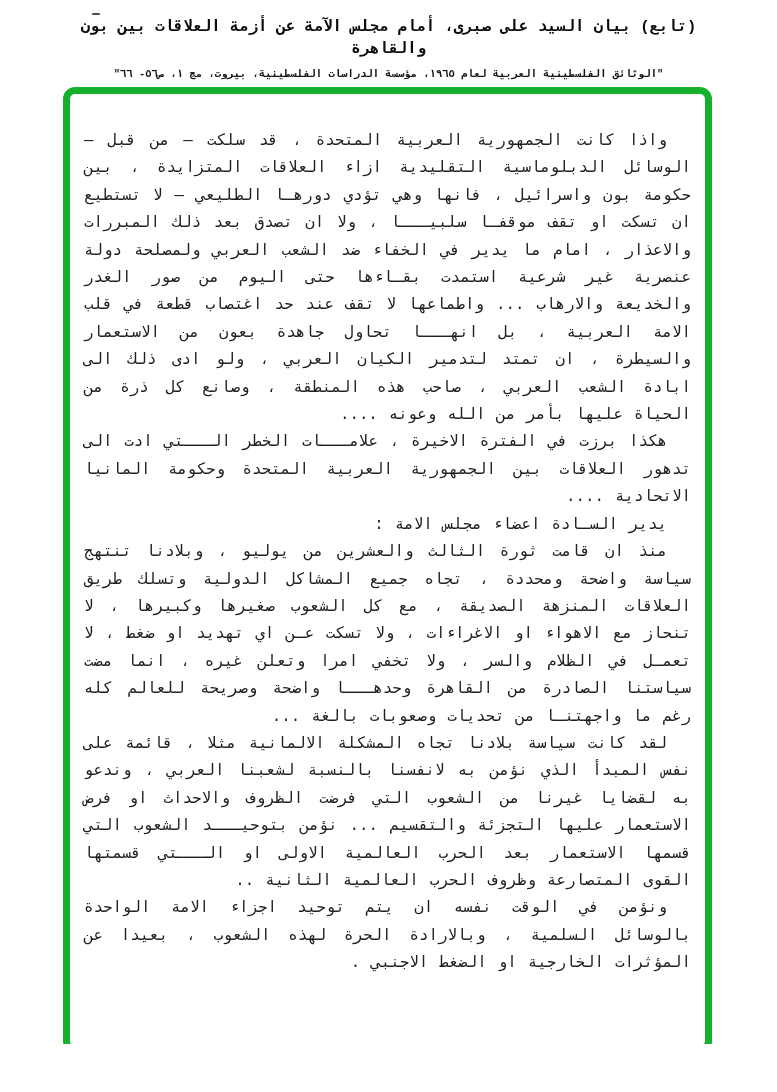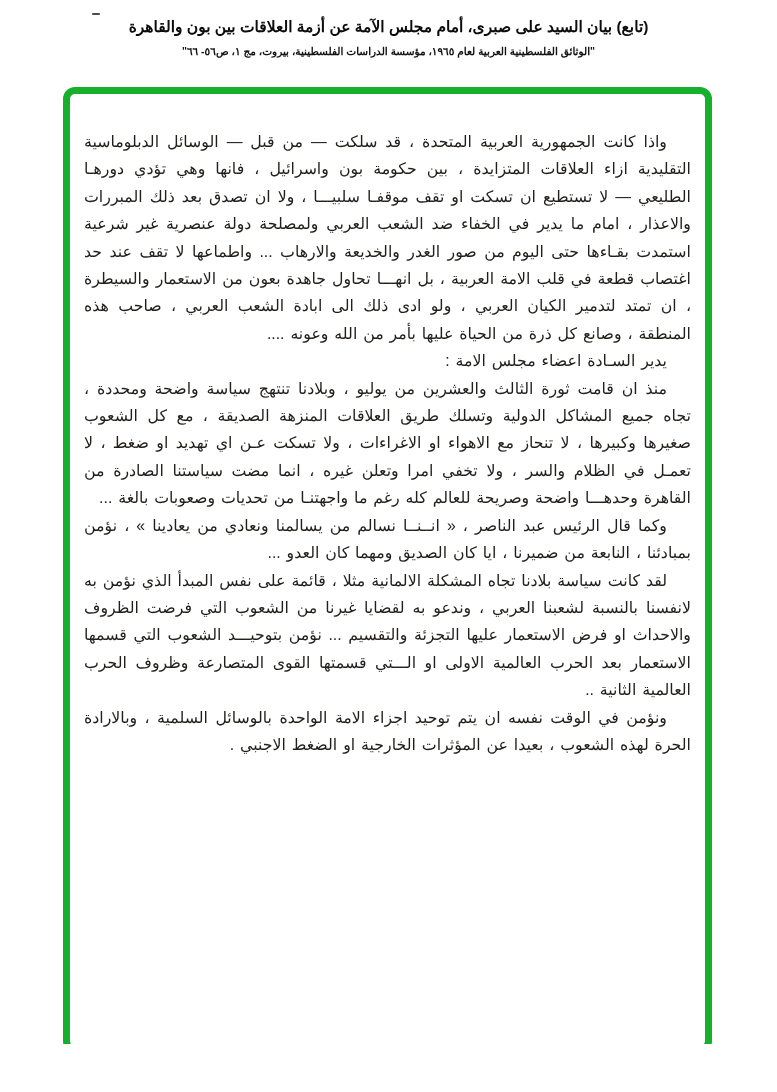--- a/index.html
+++ b/index.html
@@ -5,21 +5,21 @@
   html, body {
     margin: 0;
     padding: 0;
     background: #ffffff;
   }
   .page {
     position: relative;
     width: 777px;
     height: 1044px;
     background: #ffffff;
-    font-family: Liberation Sans, sans-serif;
+    font-family: Liberation Mono, monospace;
     color: #1c1a17;
     overflow: hidden;
   }
   .scan-artifact {
     position: absolute;
     left: 92px;
     top: 13px;
     width: 8px;
     height: 2px;
     background: #4a4a4a;
@@ -94,23 +94,23 @@
   <div class="scan-artifact"></div>
 
   <header class="doc-header">
     <div class="doc-title">(تابع) بيان السيد على صبرى، أمام مجلس الآمة عن أزمة العلاقات بين بون والقاهرة</div>
     <div class="doc-source">"الوثائق الفلسطينية العربية لعام ١٩٦٥، مؤسسة الدراسات الفلسطينية، بيروت، مج ١، ص٥٦- ٦٦"</div>
   </header>
 
   <div class="highlight-frame" style="border-color: rgb(23, 176, 44);">
     <div class="text-block">
       <p class="body-par">واذا كانت الجمهورية العربية المتحدة ، قد سلكت — من قبل — الوسائل الدبلوماسية التقليدية ازاء العلاقات المتزايدة ، بين حكومة بون واسرائيل ، فانها وهي تؤدي دورهـا الطليعي — لا تستطيع ان تسكت او تقف موقفـا سلبيـــا ، ولا ان تصدق بعد ذلك المبررات والاعذار ، امام ما يدير في الخفاء ضد الشعب العربي ولمصلحة دولة عنصرية غير شرعية استمدت بقـاءها حتى اليوم من صور الغدر والخديعة والارهاب ... واطماعها لا تقف عند حد اغتصاب قطعة في قلب الامة العربية ، بل انهـــا تحاول جاهدة بعون من الاستعمار والسيطرة ، ان تمتد لتدمير الكيان العربي ، ولو ادى ذلك الى ابادة الشعب العربي ، صاحب هذه المنطقة ، وصانع كل ذرة من الحياة عليها بأمر من الله وعونه ....</p>
+      <p class="body-par">هكذا برزت في الفترة الاخيرة ، علامـــات الخطر الـــتي ادت الى تدهور العلاقات بين الجمهورية العربية المتحدة وحكومة المانيا الاتحادية ....</p>
       <p class="body-par">يدير السـادة اعضاء مجلس الامة :</p>
       <p class="body-par">منذ ان قامت ثورة الثالث والعشرين من يوليو ، وبلادنا تنتهج سياسة واضحة ومحددة ، تجاه جميع المشاكل الدولية وتسلك طريق العلاقات المنزهة الصديقة ، مع كل الشعوب صغيرها وكبيرها ، لا تنحاز مع الاهواء او الاغراءات ، ولا تسكت عـن اي تهديد او ضغط ، لا تعمـل في الظلام والسر ، ولا تخفي امرا وتعلن غيره ، انما مضت سياستنا الصادرة من القاهرة وحدهـــا واضحة وصريحة للعالم كله رغم ما واجهتنـا من تحديات وصعوبات بالغة ...</p>
-      <p class="body-par">وكما قال الرئيس عبد الناصر ، « انــنــا نسالم من يسالمنا ونعادي من يعادينا » ، نؤمن بمبادئنا ، النابعة من ضميرنا ، ايا كان الصديق ومهما كان العدو ...</p>
       <p class="body-par">لقد كانت سياسة بلادنا تجاه المشكلة الالمانية مثلا ، قائمة على نفس المبدأ الذي نؤمن به لانفسنا بالنسبة لشعبنا العربي ، وندعو به لقضايا غيرنا من الشعوب التي فرضت الظروف والاحداث او فرض الاستعمار عليها التجزئة والتقسيم ... نؤمن بتوحيـــد الشعوب التي قسمها الاستعمار بعد الحرب العالمية الاولى او الـــتي قسمتها القوى المتصارعة وظروف الحرب العالمية الثانية ..</p>
       <p class="body-par">ونؤمن في الوقت نفسه ان يتم توحيد اجزاء الامة الواحدة بالوسائل السلمية ، وبالارادة الحرة لهذه الشعوب ، بعيدا عن المؤثرات الخارجية او الضغط الاجنبي .</p>
     </div>
   </div>
 
   <div class="page-number">٢</div>
 
 </div>
 
 </body></html>

